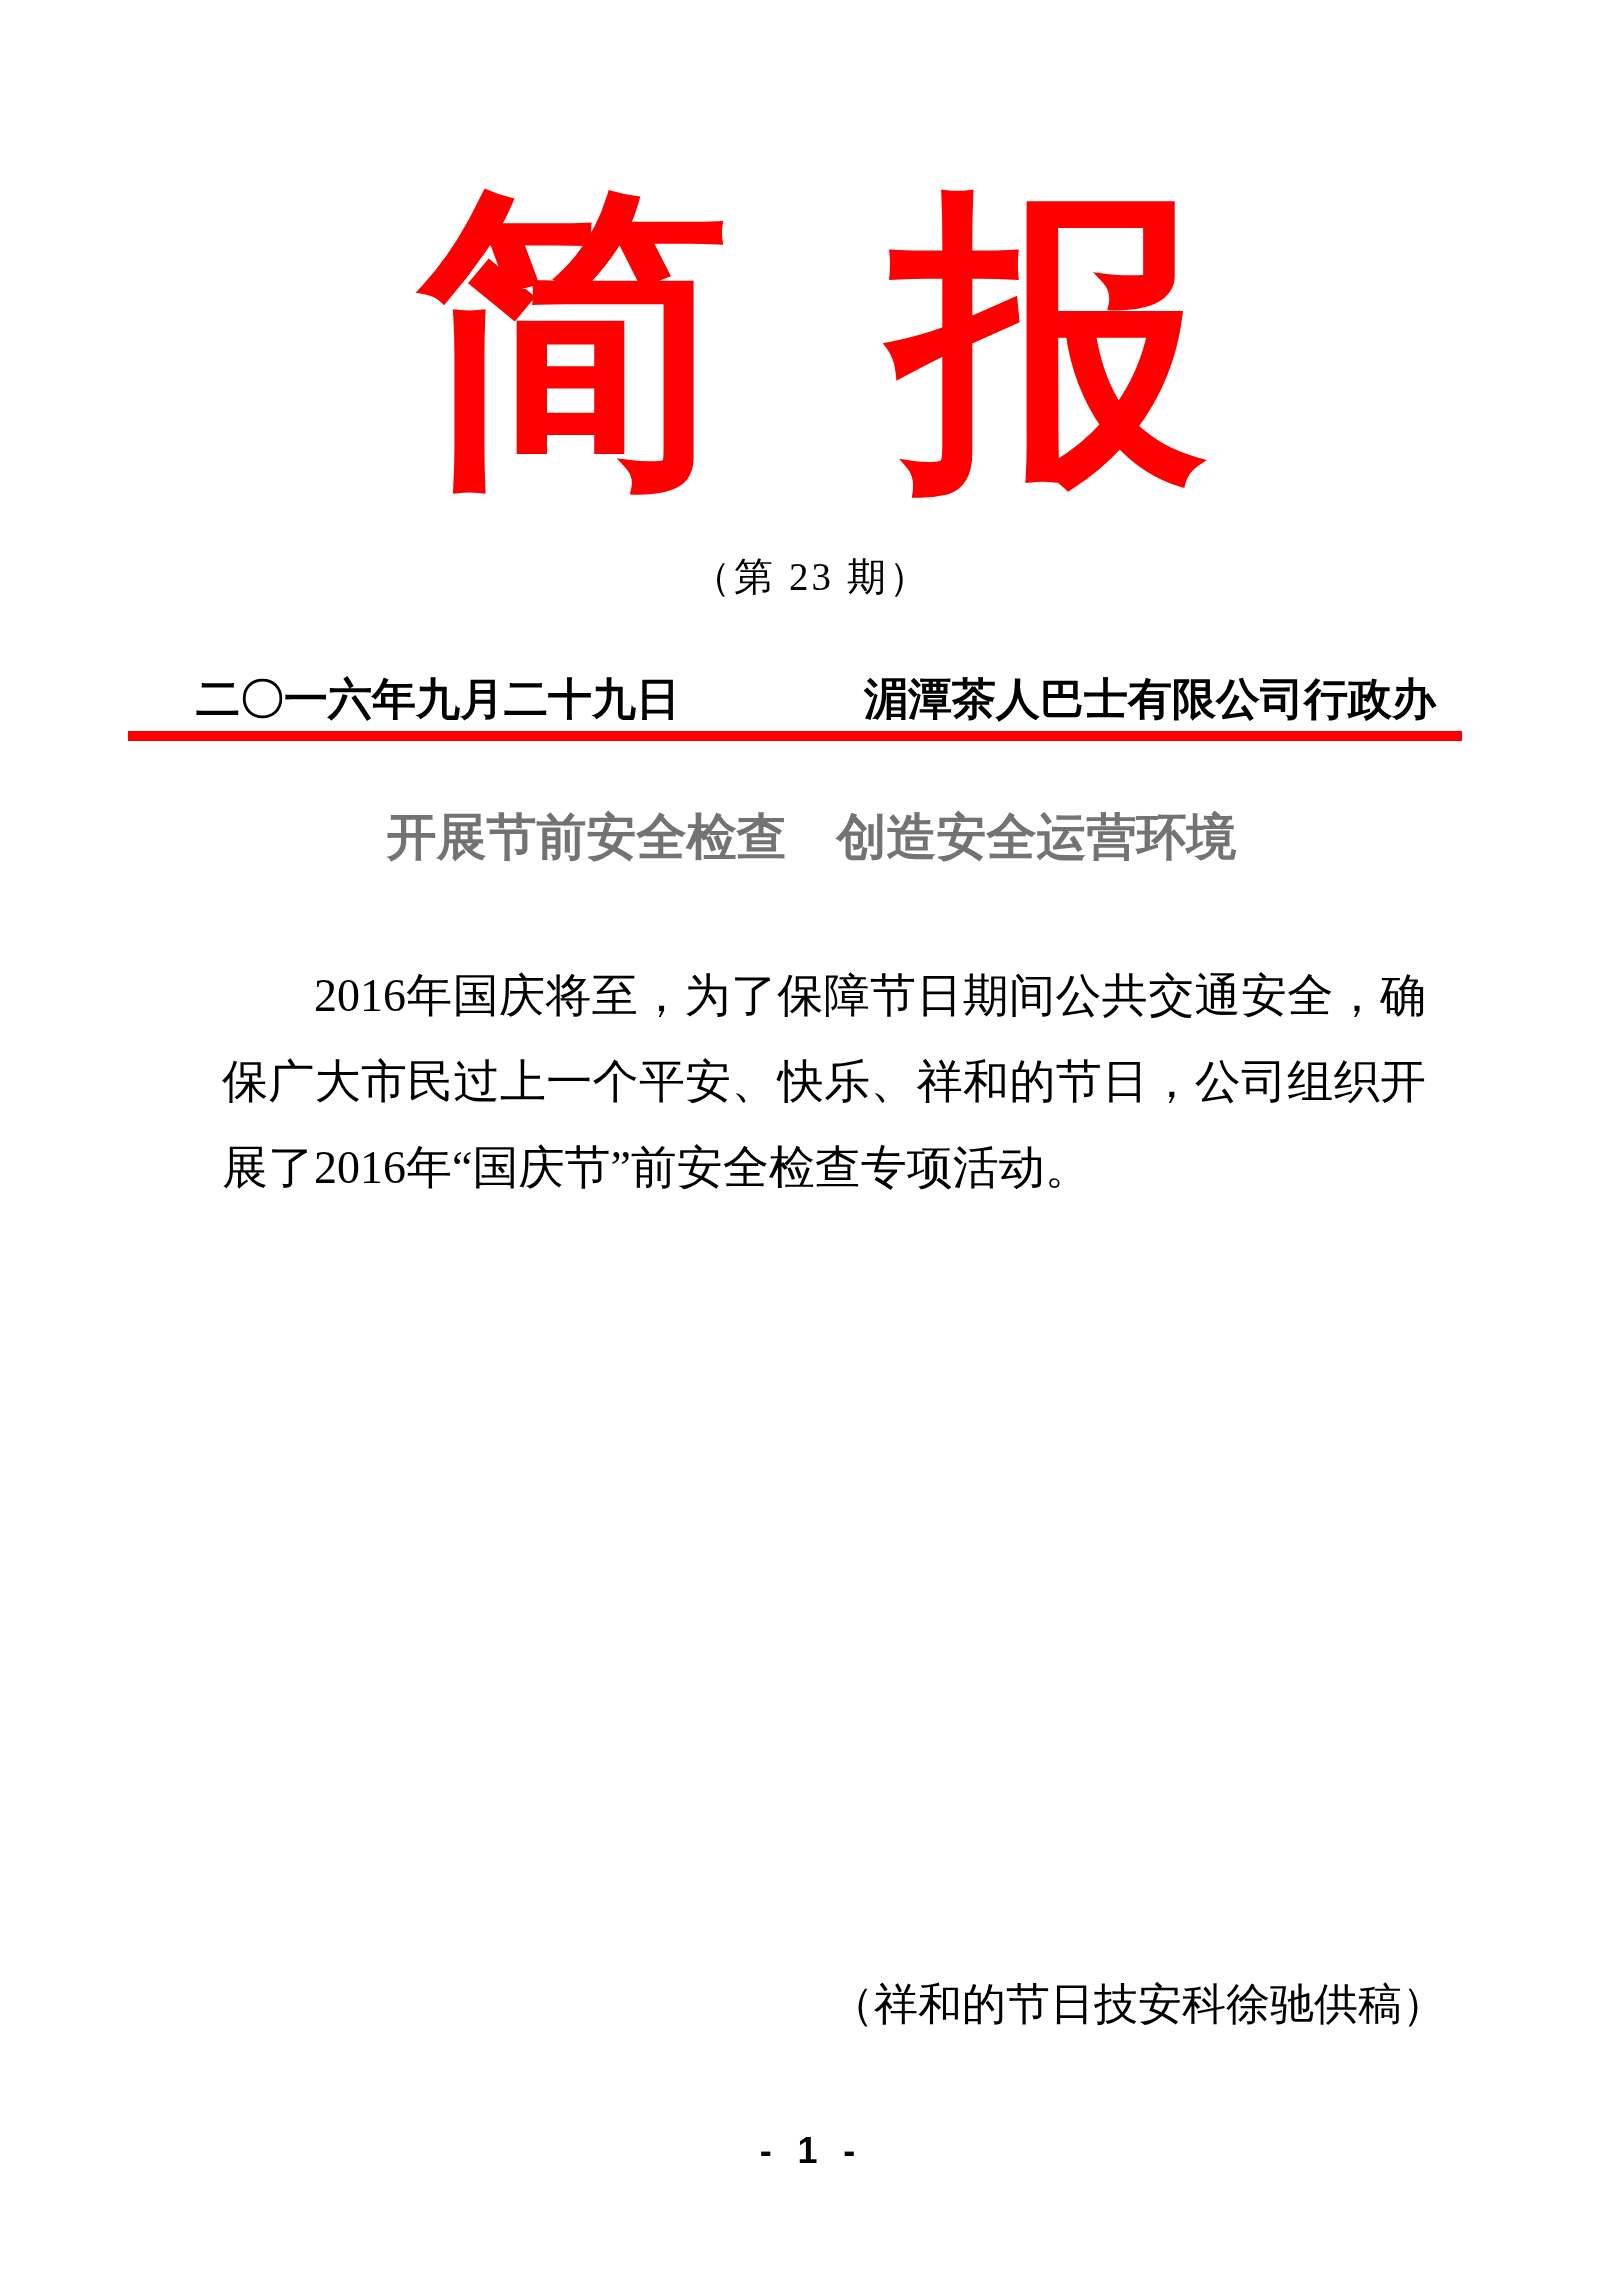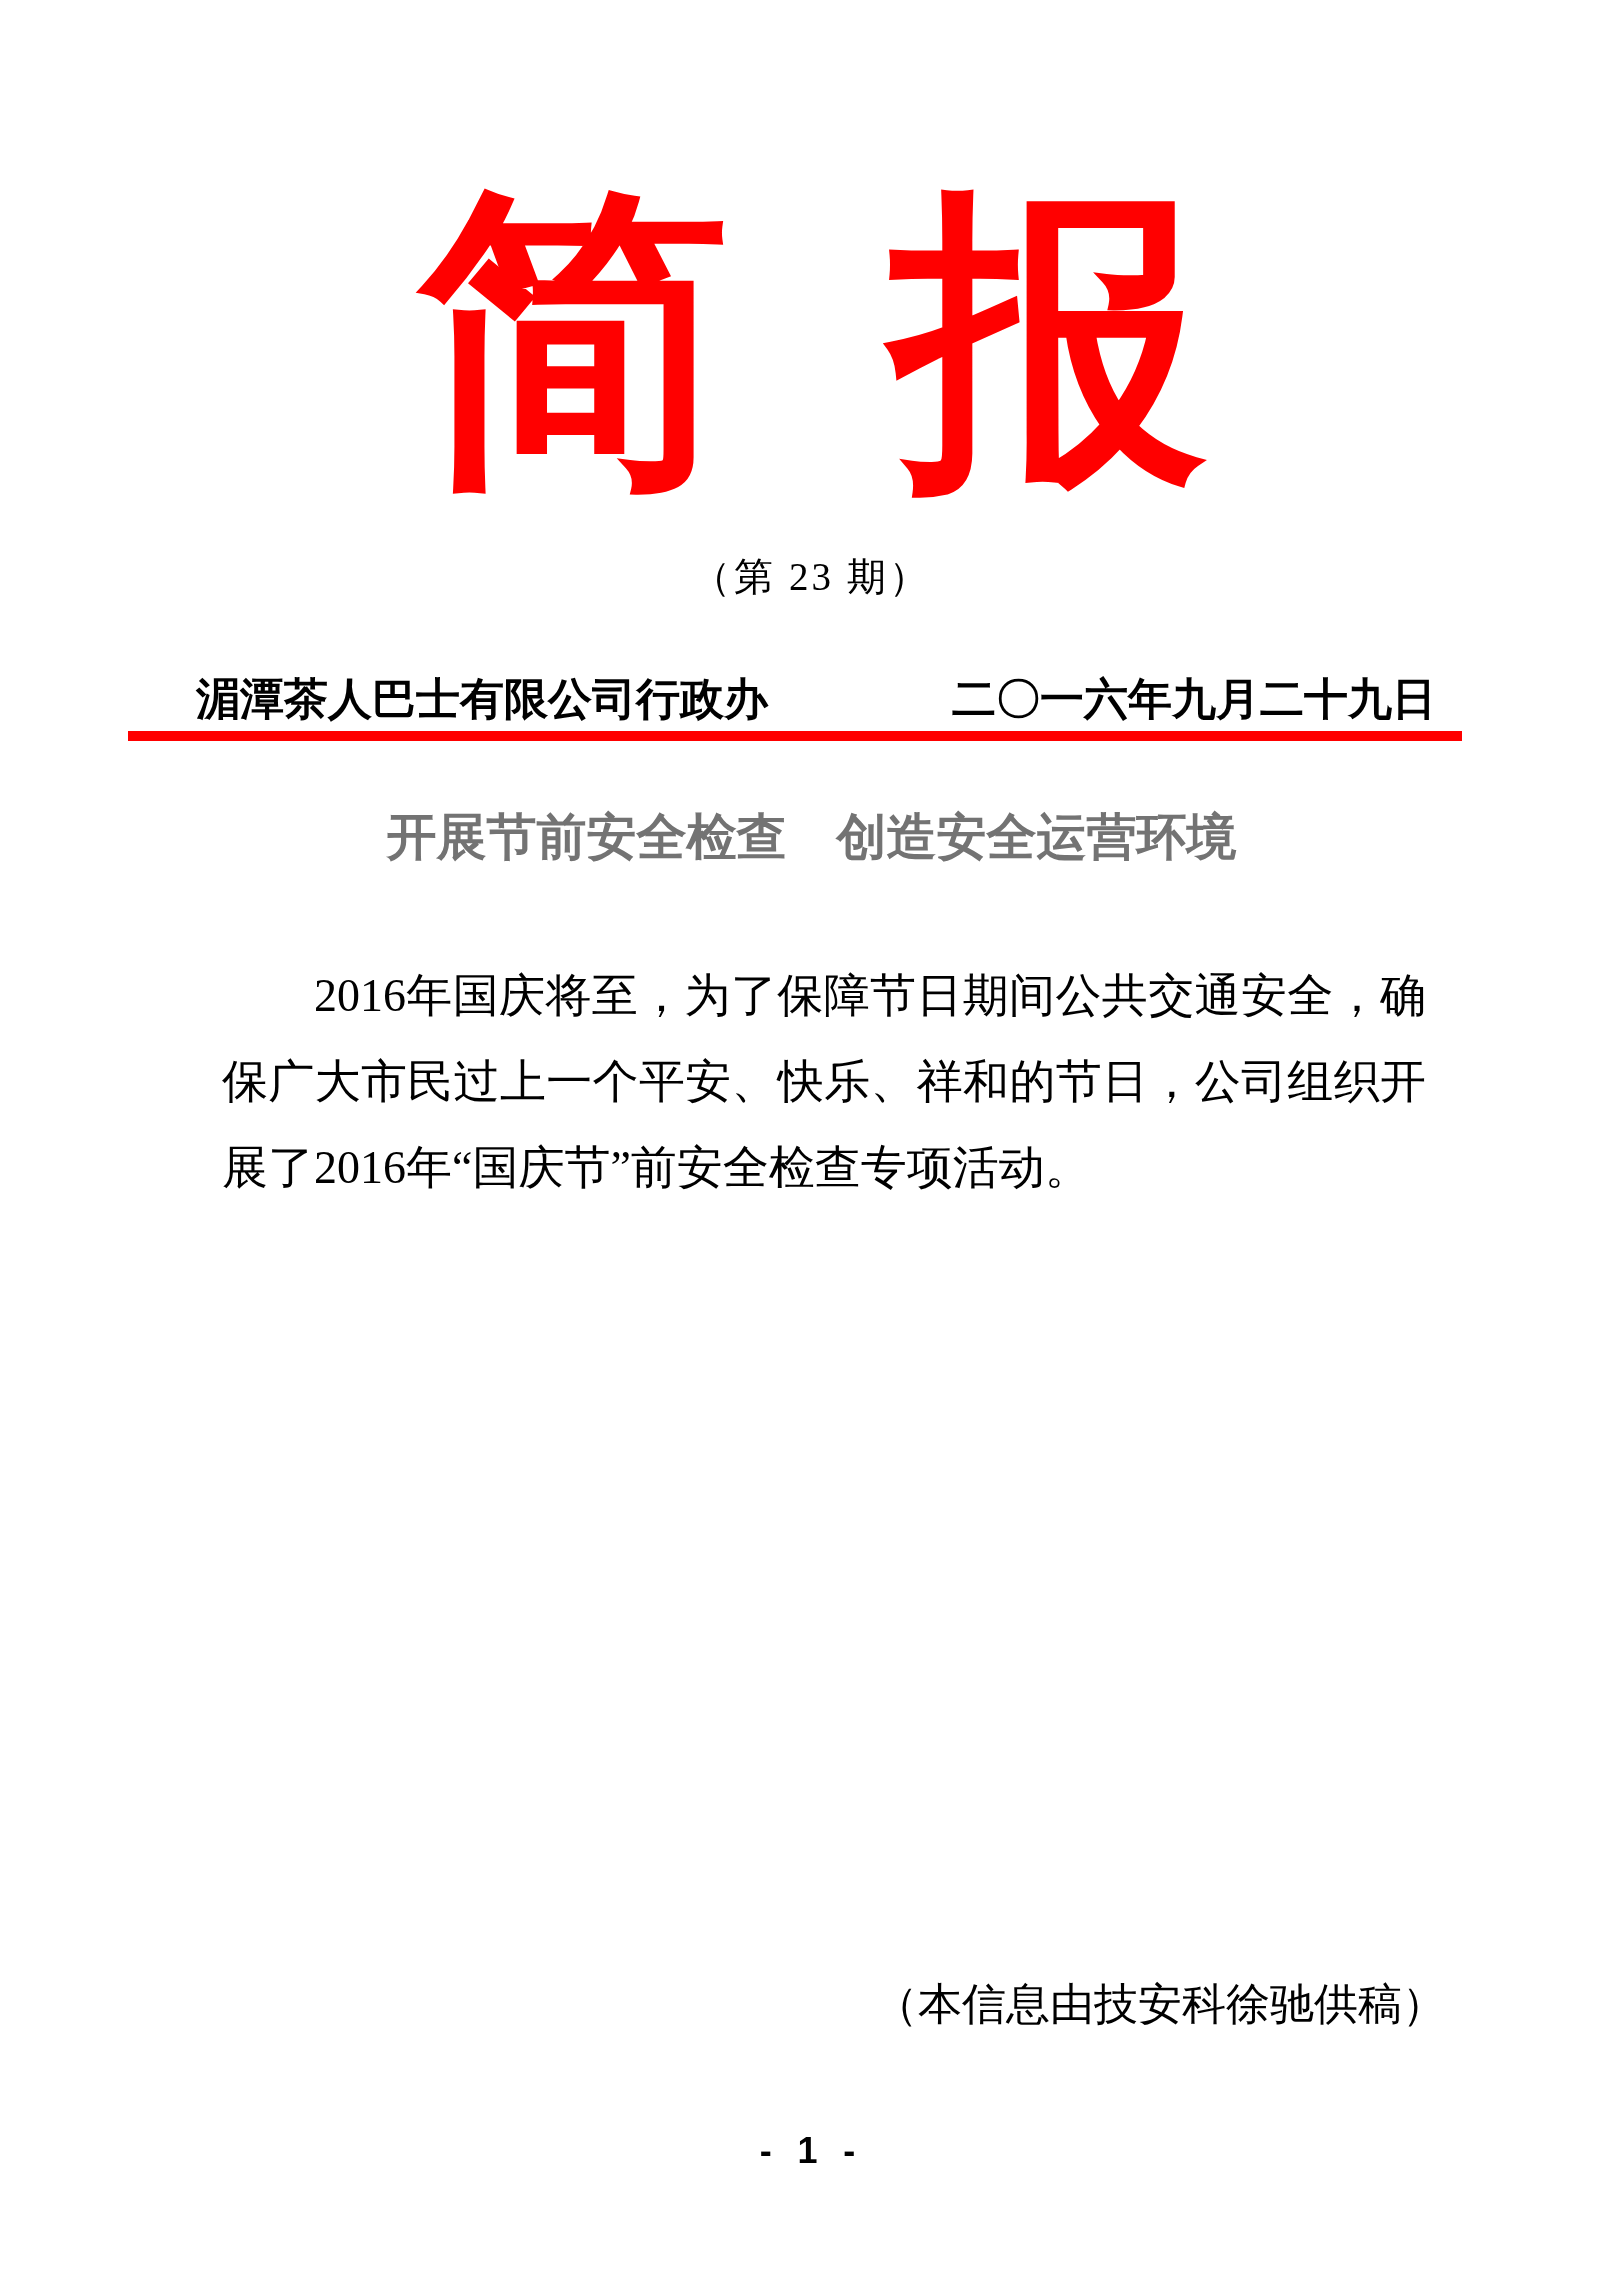--- a/index.html
+++ b/index.html
@@ -139,32 +139,32 @@
 <div class="page">
 
   <div class="masthead">
     <span>简</span>
     <span>报</span>
   </div>
 
   <div class="issue-line">（第 23 期）</div>
 
   <div class="pub-row">
+    <span>二〇一六年九月二十九日</span>
     <span>湄潭茶人巴士有限公司行政办</span>
-    <span>二〇一六年九月二十九日</span>
   </div>
 
   <div class="red-rule"></div>
 
   <h1 class="headline">开展节前安全检查　创造安全运营环境</h1>
 
   <div class="body-text">
     <p>2016年国庆将至，为了保障节日期间公共交通安全，确保广大市民过上一个平安、快乐、祥和的节日，公司组织开展了2016年“国庆节”前安全检查专项活动。</p>
   </div>
 
   <div class="byline">
-    <span>（本信息由</span><span class="bold-part">技安科徐驰供稿</span><span>）</span>
+    <span>（祥和的节日</span><span class="bold-part">技安科徐驰供稿</span><span>）</span>
   </div>
 
   <div class="page-footer">- 1 -</div>
 
 </div>
 
 
 </body></html>

